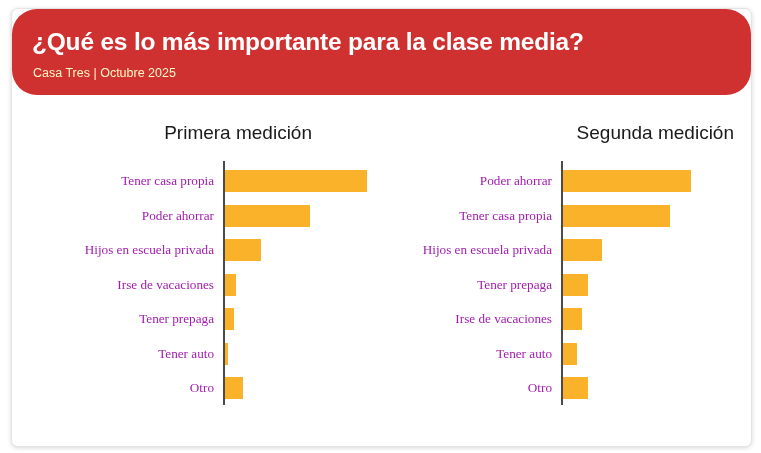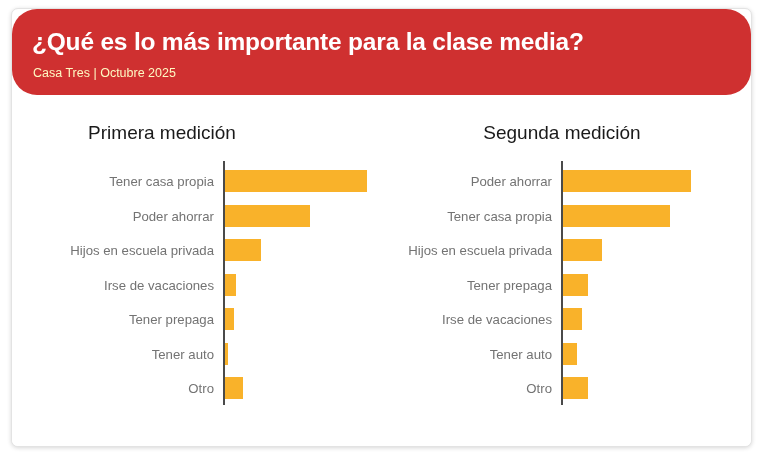--- a/index.html
+++ b/index.html
@@ -70,22 +70,22 @@
 
   .panel-title {
     position: absolute;
     top: 27px;
     width: 100%;
     text-align: center;
     font-size: 19px;
     color: #1a1a1a;
     white-space: nowrap;
   }
-  .panel-title.shift-left  { padding-right: 78px; box-sizing: border-box; }
-  .panel-title.shift-right { padding-right: 17px; box-sizing: border-box; }
+  .panel-title.shift-left  { padding-right: 78px; box-sizing: border-box; text-align: right; }
+  .panel-title.shift-right { padding-right: 17px; box-sizing: border-box; text-align: right; }
 
   .plot {
     position: absolute;
     top: 66px;
     height: 244px;
   }
   .plot-left  { left: 0px;   width: 378px; }
   .plot-right { left: 0px;   width: 361px; }
 
   .axis {
@@ -101,22 +101,23 @@
   .row {
     position: absolute;
     height: 34.5px;
   }
   .row-label {
     position: absolute;
     top: 50%;
     transform: translateY(-50%);
     text-align: right;
     font-size: 13.2px;
-    color: #737373;
-    white-space: nowrap;
+    color: #a21caf;
+    white-space: nowrap;
+    font-family: Liberation Serif, serif;
   }
   .bar {
     position: absolute;
     top: 50%;
     transform: translateY(-50%);
     height: 22px;
     background: #f9b22a;
   }
   .lbl-left  { left: 0;   width: 202px; }
   .lbl-right { left: 0;   width: 162px; }

